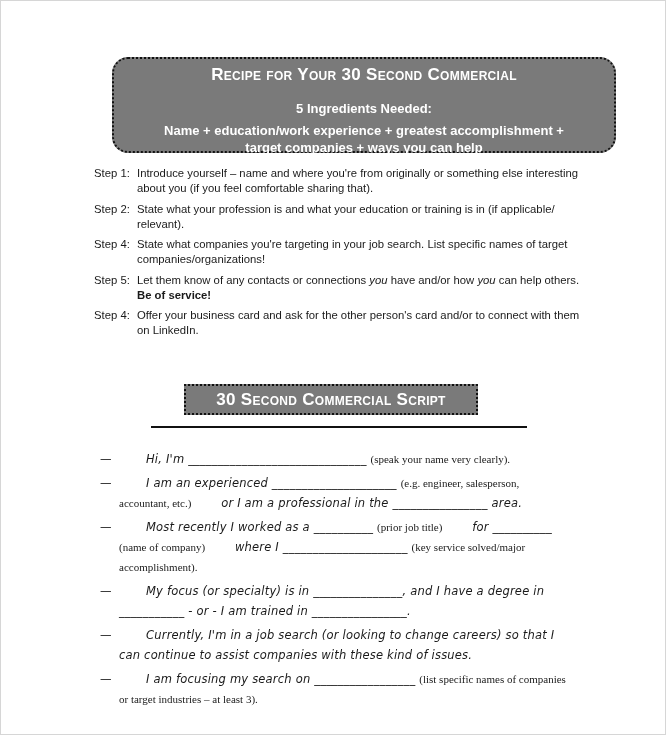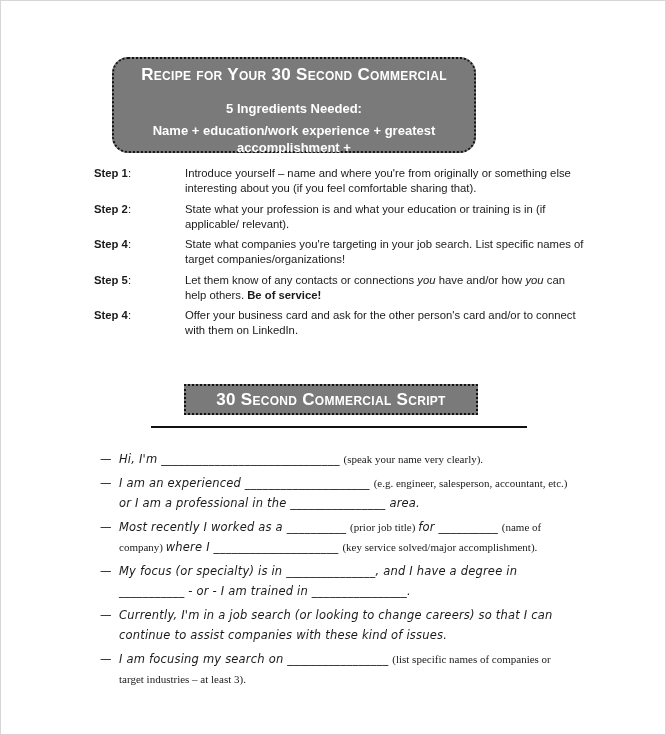--- a/index.html
+++ b/index.html
@@ -5,52 +5,52 @@
   html, body { margin: 0; padding: 0; }
   body {
     width: 666px; height: 735px; background: #ffffff; position: relative; overflow: hidden;
     font-family: "Liberation Sans", sans-serif; color: #1a1a1a;
   }
   .page-border {
     position: absolute; left: 0; top: 0; width: 664px; height: 733px;
     border: 1px solid #d6d6d6; box-sizing: content-box; pointer-events: none;
   }
   .recipe-box {
-    position: absolute; left: 112px; top: 57px; width: 364px; height: 96px;
+    position: absolute; left: 112px; top: 57px; width: 504px; height: 96px;
     background: #7a7a7a; border: 2px dotted #111; border-radius: 16px; box-sizing: border-box;
     color: #fff; text-align: center;
   }
   .recipe-title {
     margin-top: 6px; font-size: 15px; font-weight: bold; letter-spacing: 0.3px;
     font-variant: small-caps; font-size: 17px; line-height: 20px;
   }
   .recipe-sub { margin-top: 16px; font-size: 13px; font-weight: bold; line-height: 16px; }
   .recipe-formula { margin-top: 5px; font-size: 13px; line-height: 17px; font-weight: bold; }
 
   .steps { position: absolute; left: 94px; top: 166px; width: 490px; }
   .step { display: flex; font-size: 11.3px; line-height: 15px; margin-bottom: 5.5px; }
   .step-label { width: 43px; flex: none; white-space: nowrap; }
-  .step-label b { font-weight: bold; }
-  .step-text { flex: 1; margin-left: 48px; }
+  .step-label b { font-weight: normal; }
+  .step-text { flex: 1; }
   .step-text b { font-weight: bold; }
 
   .script-box {
     position: absolute; left: 184px; top: 384px; width: 294px; height: 31px;
     background: #7a7a7a; border: 2px dotted #111; border-radius: 0; box-sizing: border-box;
     color: #fff; text-align: center; font-weight: bold; font-variant: small-caps;
     font-size: 17px; line-height: 27px; letter-spacing: 0.3px;
   }
   .script-rule {
     position: absolute; left: 151px; top: 426px; width: 376px; height: 2px; background: #111;
   }
   .script { position: absolute; left: 100px; top: 449px; width: 470px; }
   .item { display: flex; font-size: 11.5px; margin-bottom: 4px; }
   .dash { width: 19px; flex: none; line-height: 20px; font-family: "DejaVu Sans", sans-serif; }
   .item-body { flex: 1; line-height: 20px; }
-  .hand { font-family: "DejaVu Sans", sans-serif; font-style: italic; font-size: 11.5px; letter-spacing: 0.2px; }
+  .hand { font-family: "DejaVu Sans", sans-serif; font-style: italic; font-size: 11.5px; letter-spacing: 0.2px; margin-left: 27px; }
   .serif { font-family: "Liberation Serif", serif; font-size: 11px; }
 </style>
 </head>
 <body>
 
 <div class="page-border"></div>
 
 <div class="recipe-box">
   <div class="recipe-title">Recipe for Your 30 Second Commercial</div>
   <div class="recipe-sub">5 Ingredients Needed:</div>

